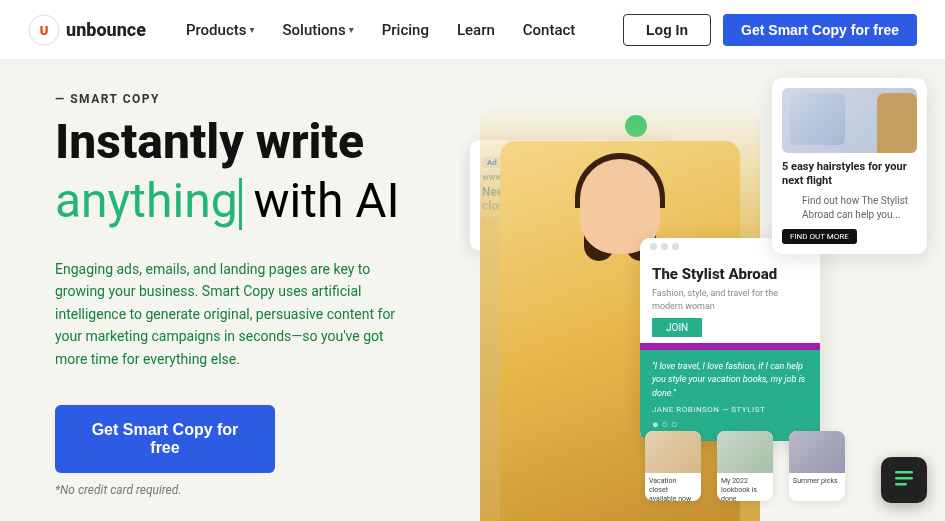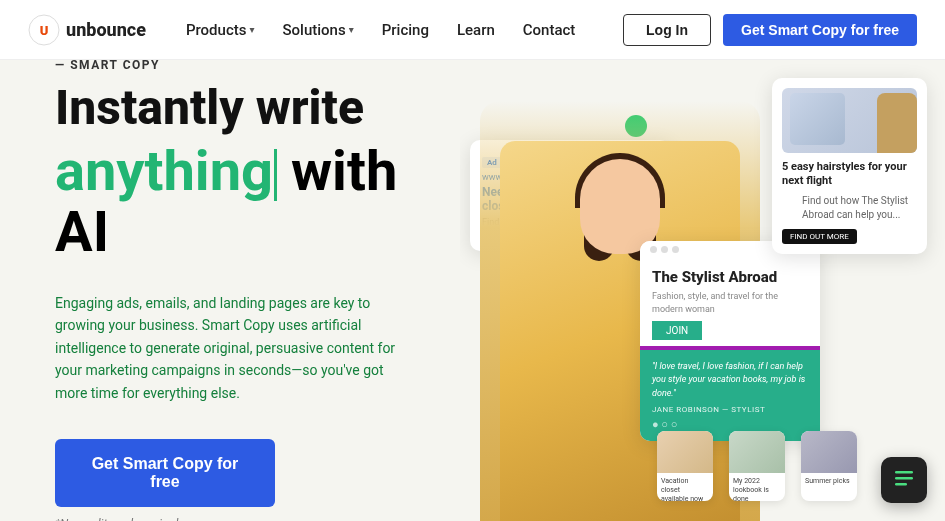--- a/index.html
+++ b/index.html
@@ -108,22 +108,22 @@
       content: '— ';
     }
     .hero-title {
       font-size: 48px;
       font-weight: 800;
       color: #111;
       line-height: 1.1;
       margin-bottom: 6px;
     }
     .hero-title-line2 {
-      font-size: 56px;
-      font-weight: 700;
+      font-size: 48px;
+      font-weight: 400;
       line-height: 1.1;
       margin-bottom: 28px;
     }
     .anything {
       color: #22b573;
     }
     .cursor {
       display: inline-block;
       width: 3px;
       background: #22b573;
@@ -296,21 +296,21 @@
 
     
     .card-stylist {
       bottom: 80px;
       left: 180px;
       width: 180px;
     }
     .card-stylist-header {
       background: #fff;
       padding: 10px 12px 6px;
-      border-bottom: 4px solid #a21caf;
+      border-bottom: 7px solid #a21caf;
     }
     .card-stylist-title {
       font-size: 15px;
       font-weight: 800;
       color: #222;
       line-height: 1.2;
     }
     .card-stylist-sub {
       font-size: 9px;
       color: #888;
@@ -563,21 +563,21 @@
       <div class="card-blog-dots">● ● ●</div>
       <div class="card-blog-img">
         <div style="position:absolute;top:5px;left:8px;width:55px;height:52px;background:linear-gradient(135deg,#c9d5e8,#a8b9d0);border-radius:5px;"></div>
         <div class="card-blog-person"></div>
       </div>
       <div class="card-blog-title">5 easy hairstyles for your next flight</div>
       <div class="card-blog-desc">Find out how The Stylist Abroad can help you...</div>
       <div class="card-blog-btn">FIND OUT MORE</div>
     </div>
 
-    <div class="card-products" style="position:absolute;bottom:20px;left:185px;display:flex;gap:16px;margin-left:12px;">
+    <div class="card-products" style="position:absolute;bottom:20px;left:185px;display:flex;gap:16px;">
       <div class="mini-card">
         <div class="mini-card-img" style="background:linear-gradient(135deg,#e8d0b0,#d4b888);"></div>
         <div class="mini-card-text">Vacation closet available now</div>
       </div>
       <div class="mini-card">
         <div class="mini-card-img" style="background:linear-gradient(135deg,#c8d8c8,#a8c0a8);"></div>
         <div class="mini-card-text">My 2022 lookbook is done</div>
       </div>
       <div class="mini-card">
         <div class="mini-card-img" style="background:linear-gradient(135deg,#b8b8c8,#9898b0);"></div>

